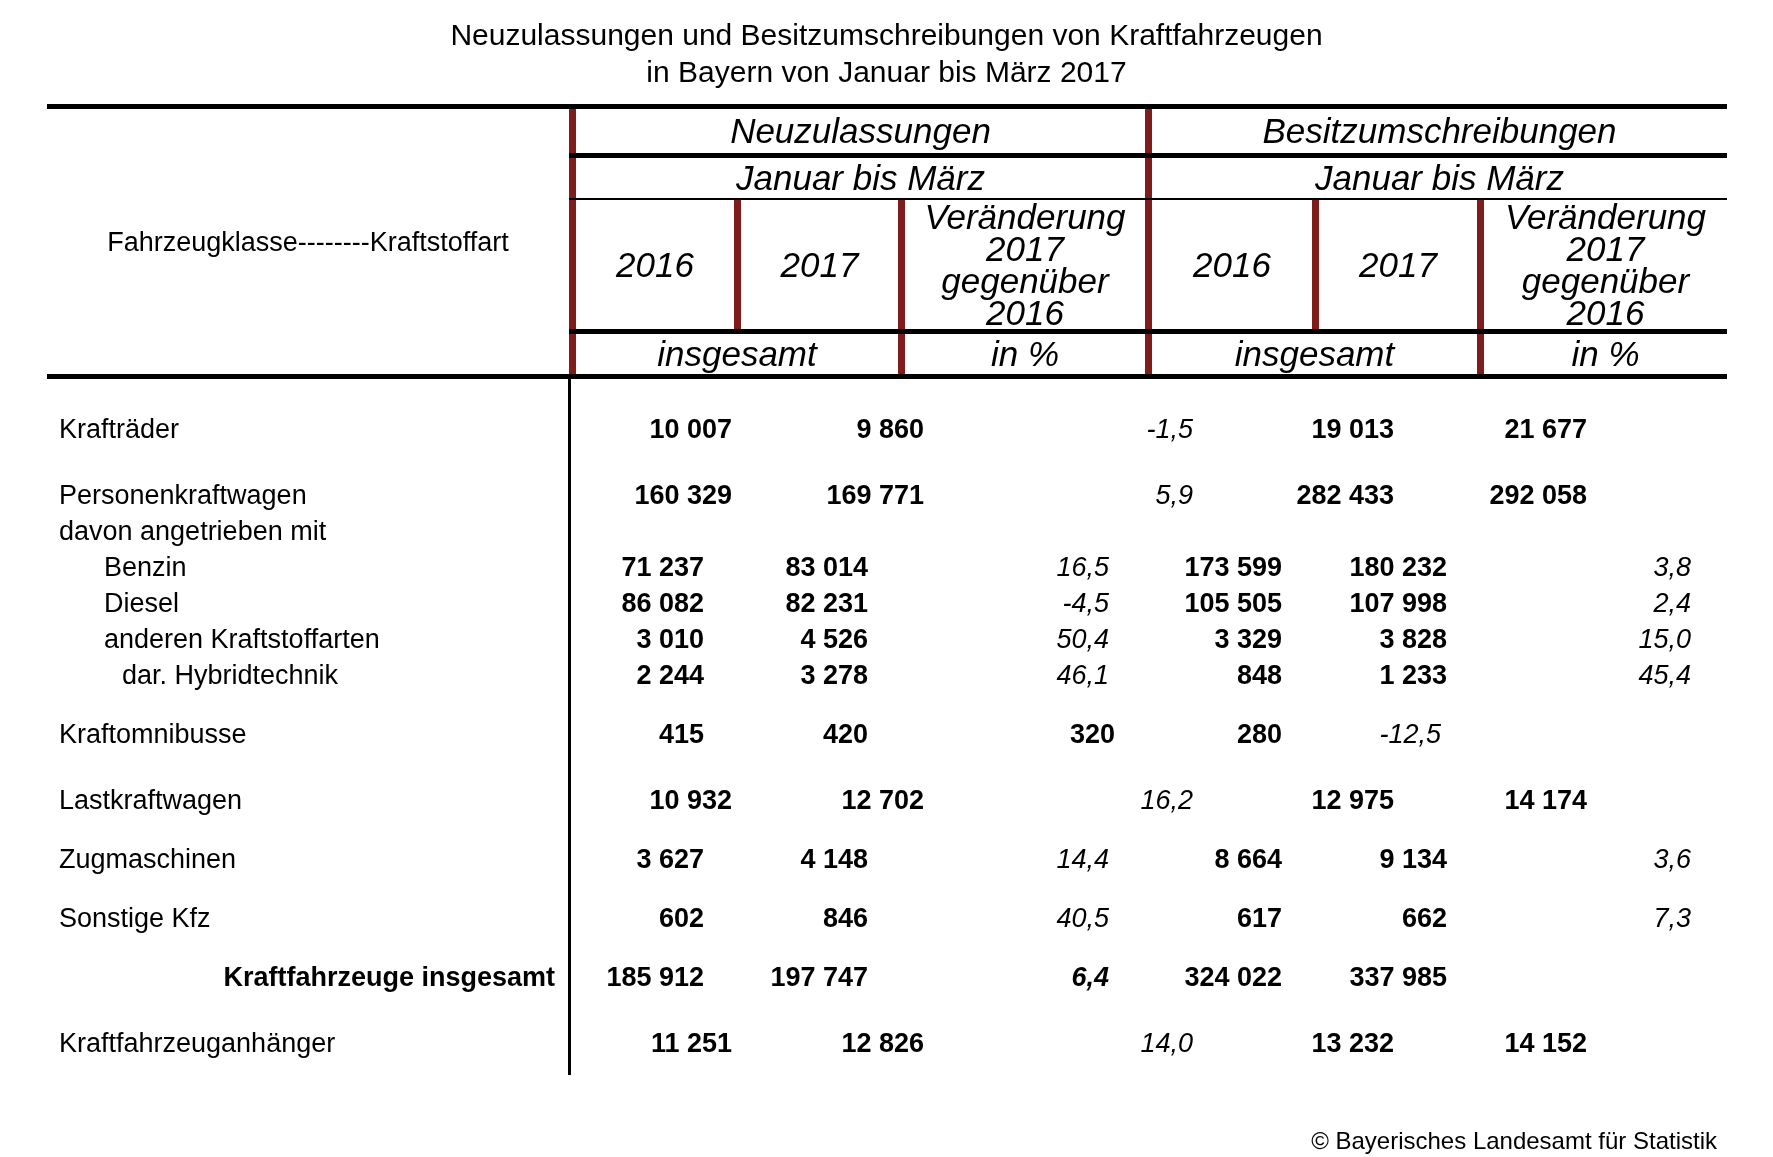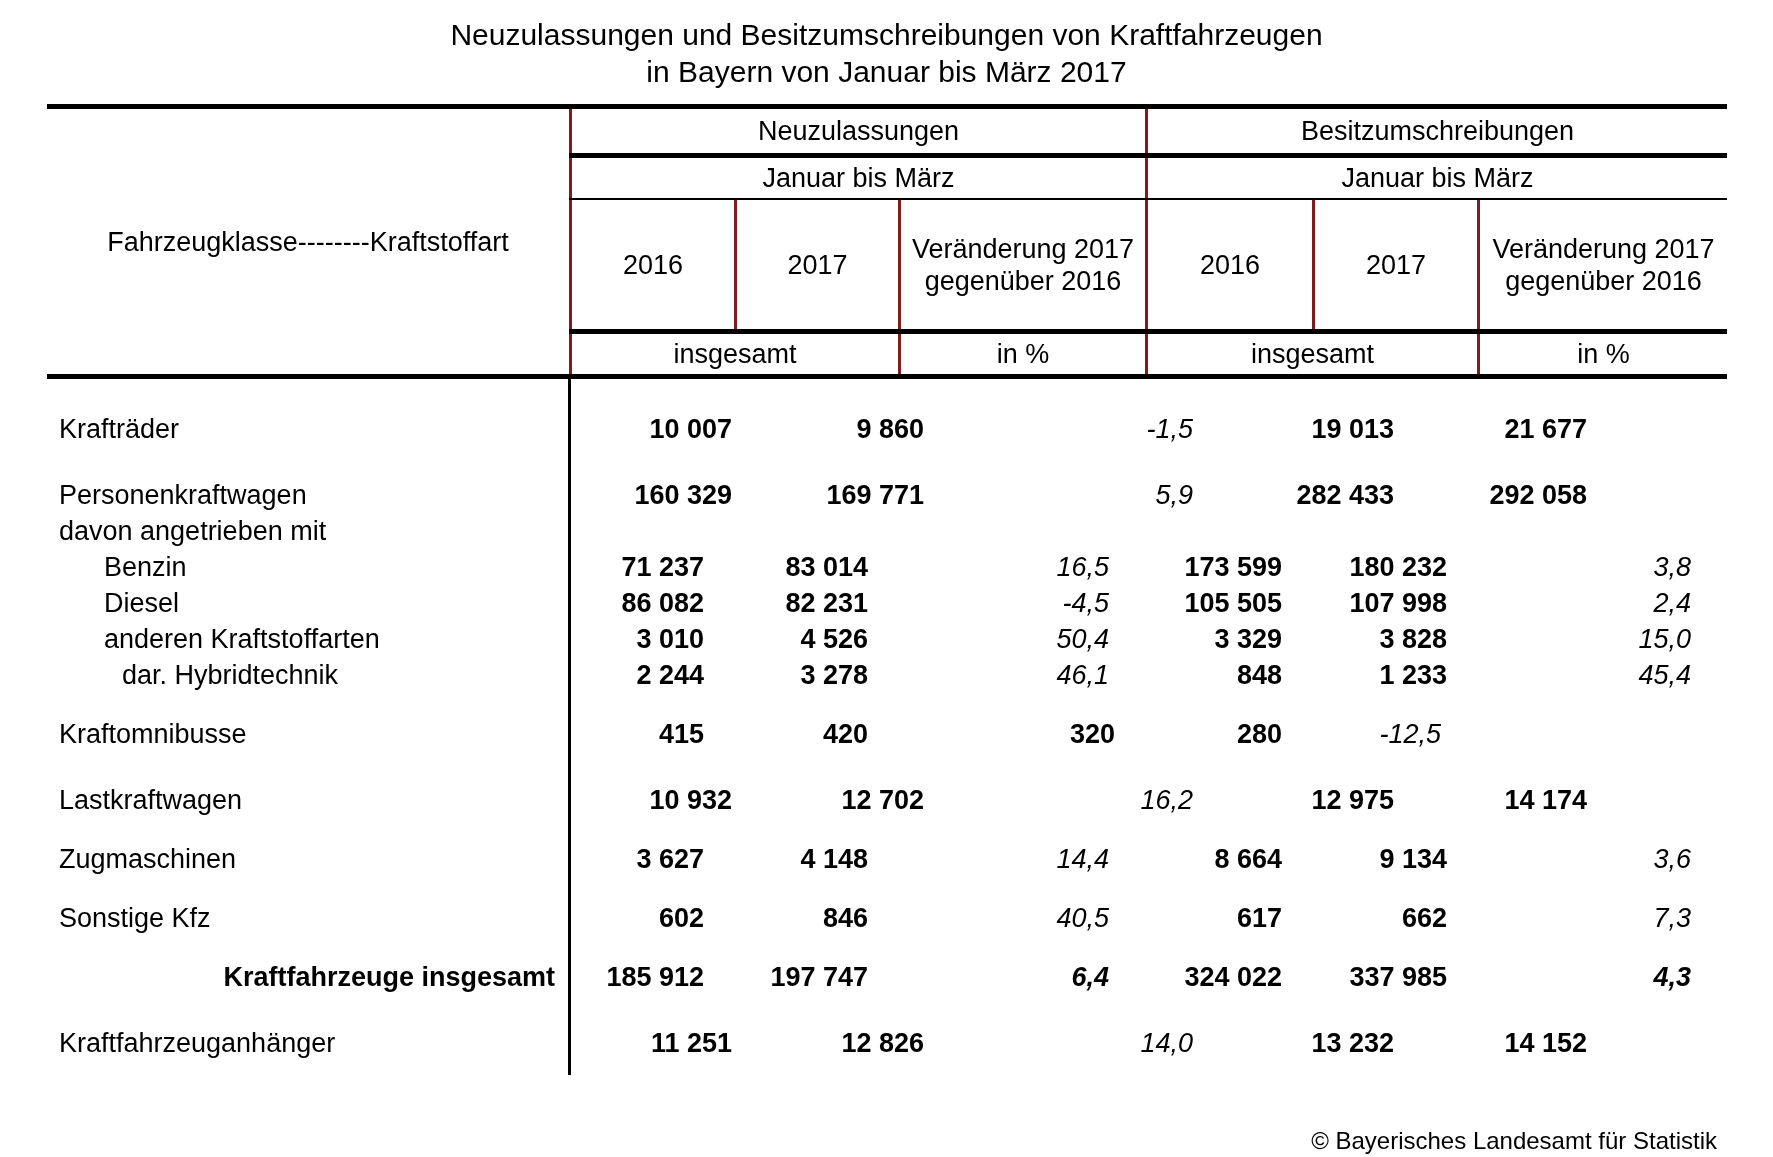--- a/index.html
+++ b/index.html
@@ -32,25 +32,25 @@
     justify-content:center; align-items:center;
     font-size:27px; line-height:32px;
   }
   .h-data { width:1158px; }
   .h-row1, .h-row2, .h-row3, .h-row4 { display:flex; }
   .h-row1 { height:49px; border-bottom:5px solid #000; }
   .h-row2 { height:42px; border-bottom:2px solid #000; }
   .h-row3 { height:134px; border-bottom:5px solid #000; }
   .h-row4 { height:40px; }
   .hc {
-    border-left:3px solid #7f1d1d;
+    border-left:7px solid #7f1d1d;
     display:flex; flex-direction:column;
     justify-content:center; align-items:center;
     text-align:center;
-    font-size:27px; line-height:32px;
+    font-size:35px; line-height:32px;font-style:italic;
   }
   .g1 { width:576px; }
   .g2 { width:582px; }
   .w1 { width:165px; } .w2 { width:164px; } .w3 { width:247px; }
   .w4 { width:167px; } .w5 { width:165px; } .w6 { width:250px; }
   .u1 { width:329px; } .u2 { width:247px; } .u3 { width:332px; } .u4 { width:250px; }
 
   
   .tbody { position:relative; padding:2px 0 14px 0; }
   .tbody::before {
@@ -241,21 +241,20 @@
       <div class="c pct">7,3</div>
     </div>
 
     <div class="row gm total">
       <div class="c label">Kraftfahrzeuge insgesamt</div>
       <div class="c num">185 912</div>
       <div class="c num">197 747</div>
       <div class="c pct">6,4</div>
       <div class="c num">324 022</div>
       <div class="c num">337 985</div>
-      <div class="c pct">4,3</div>
     </div>
 
     <div class="row gl">
       <div class="c label">Kraftfahrzeuganhänger</div>
       <div class="c num">11 251</div>
       <div class="c num">12 826</div>
       <div class="c pct">14,0</div>
       <div class="c num">13 232</div>
       <div class="c num">14 152</div>
       <div class="c pct">7,0</div>

